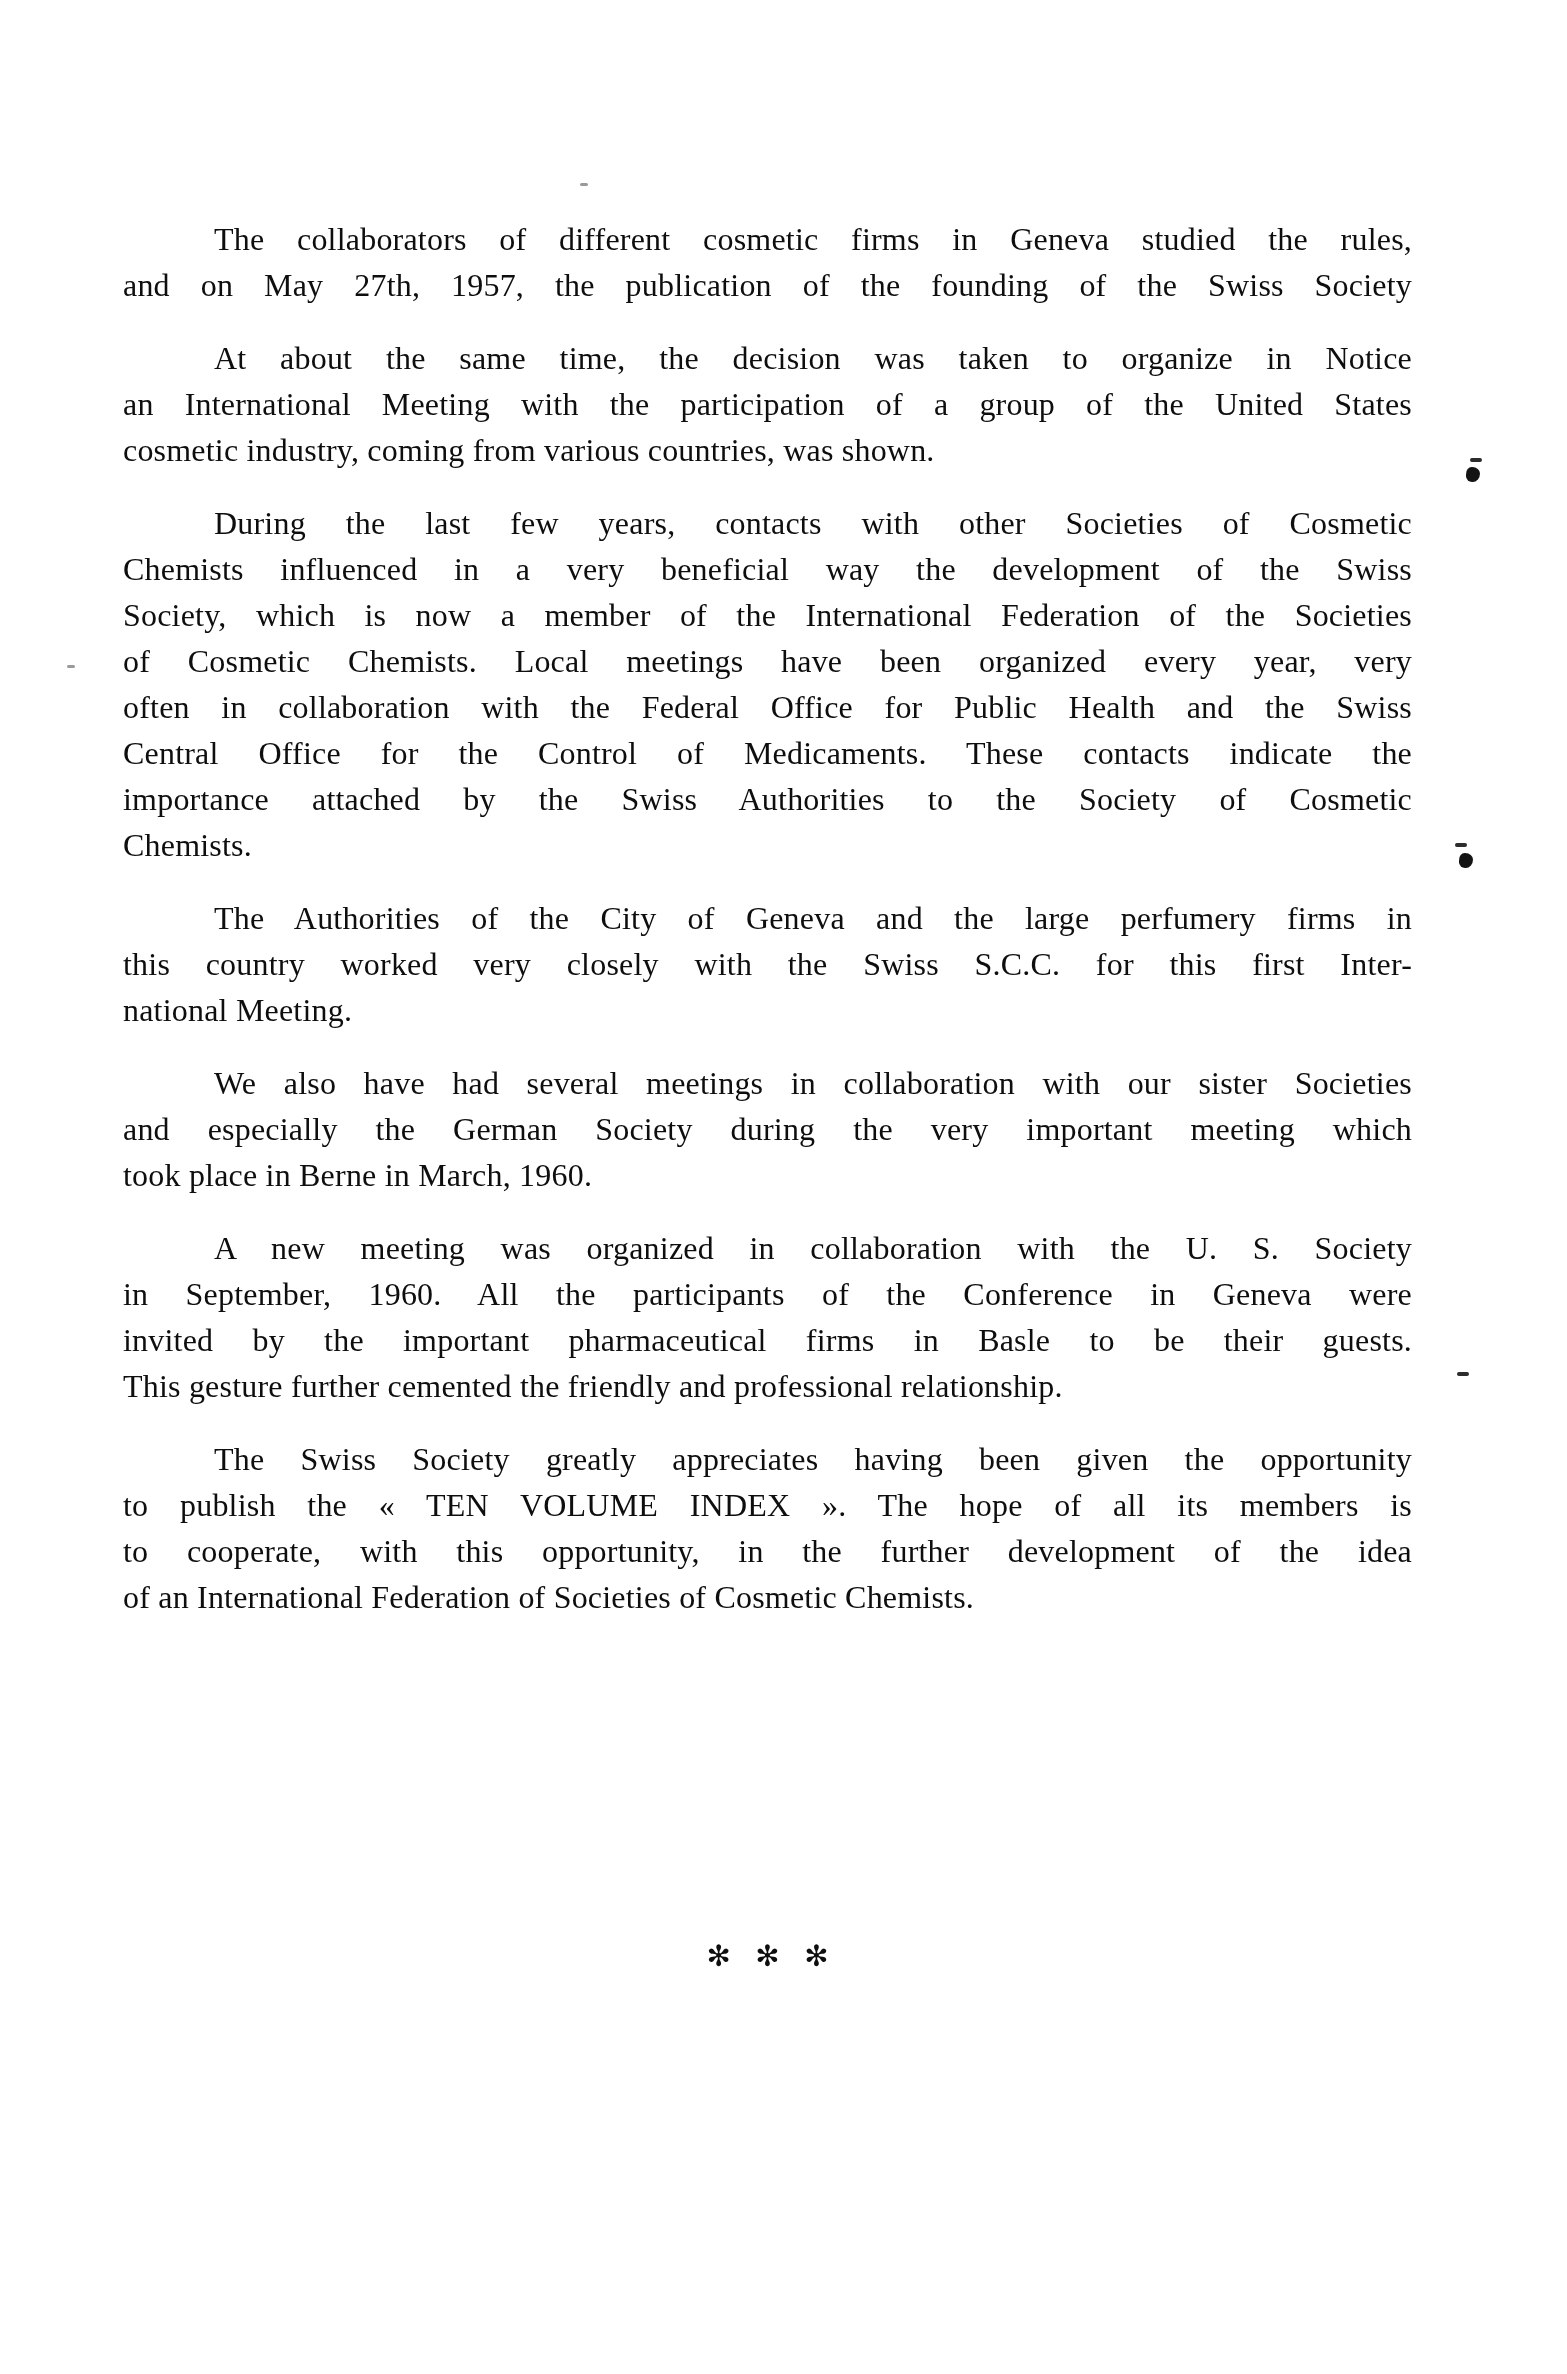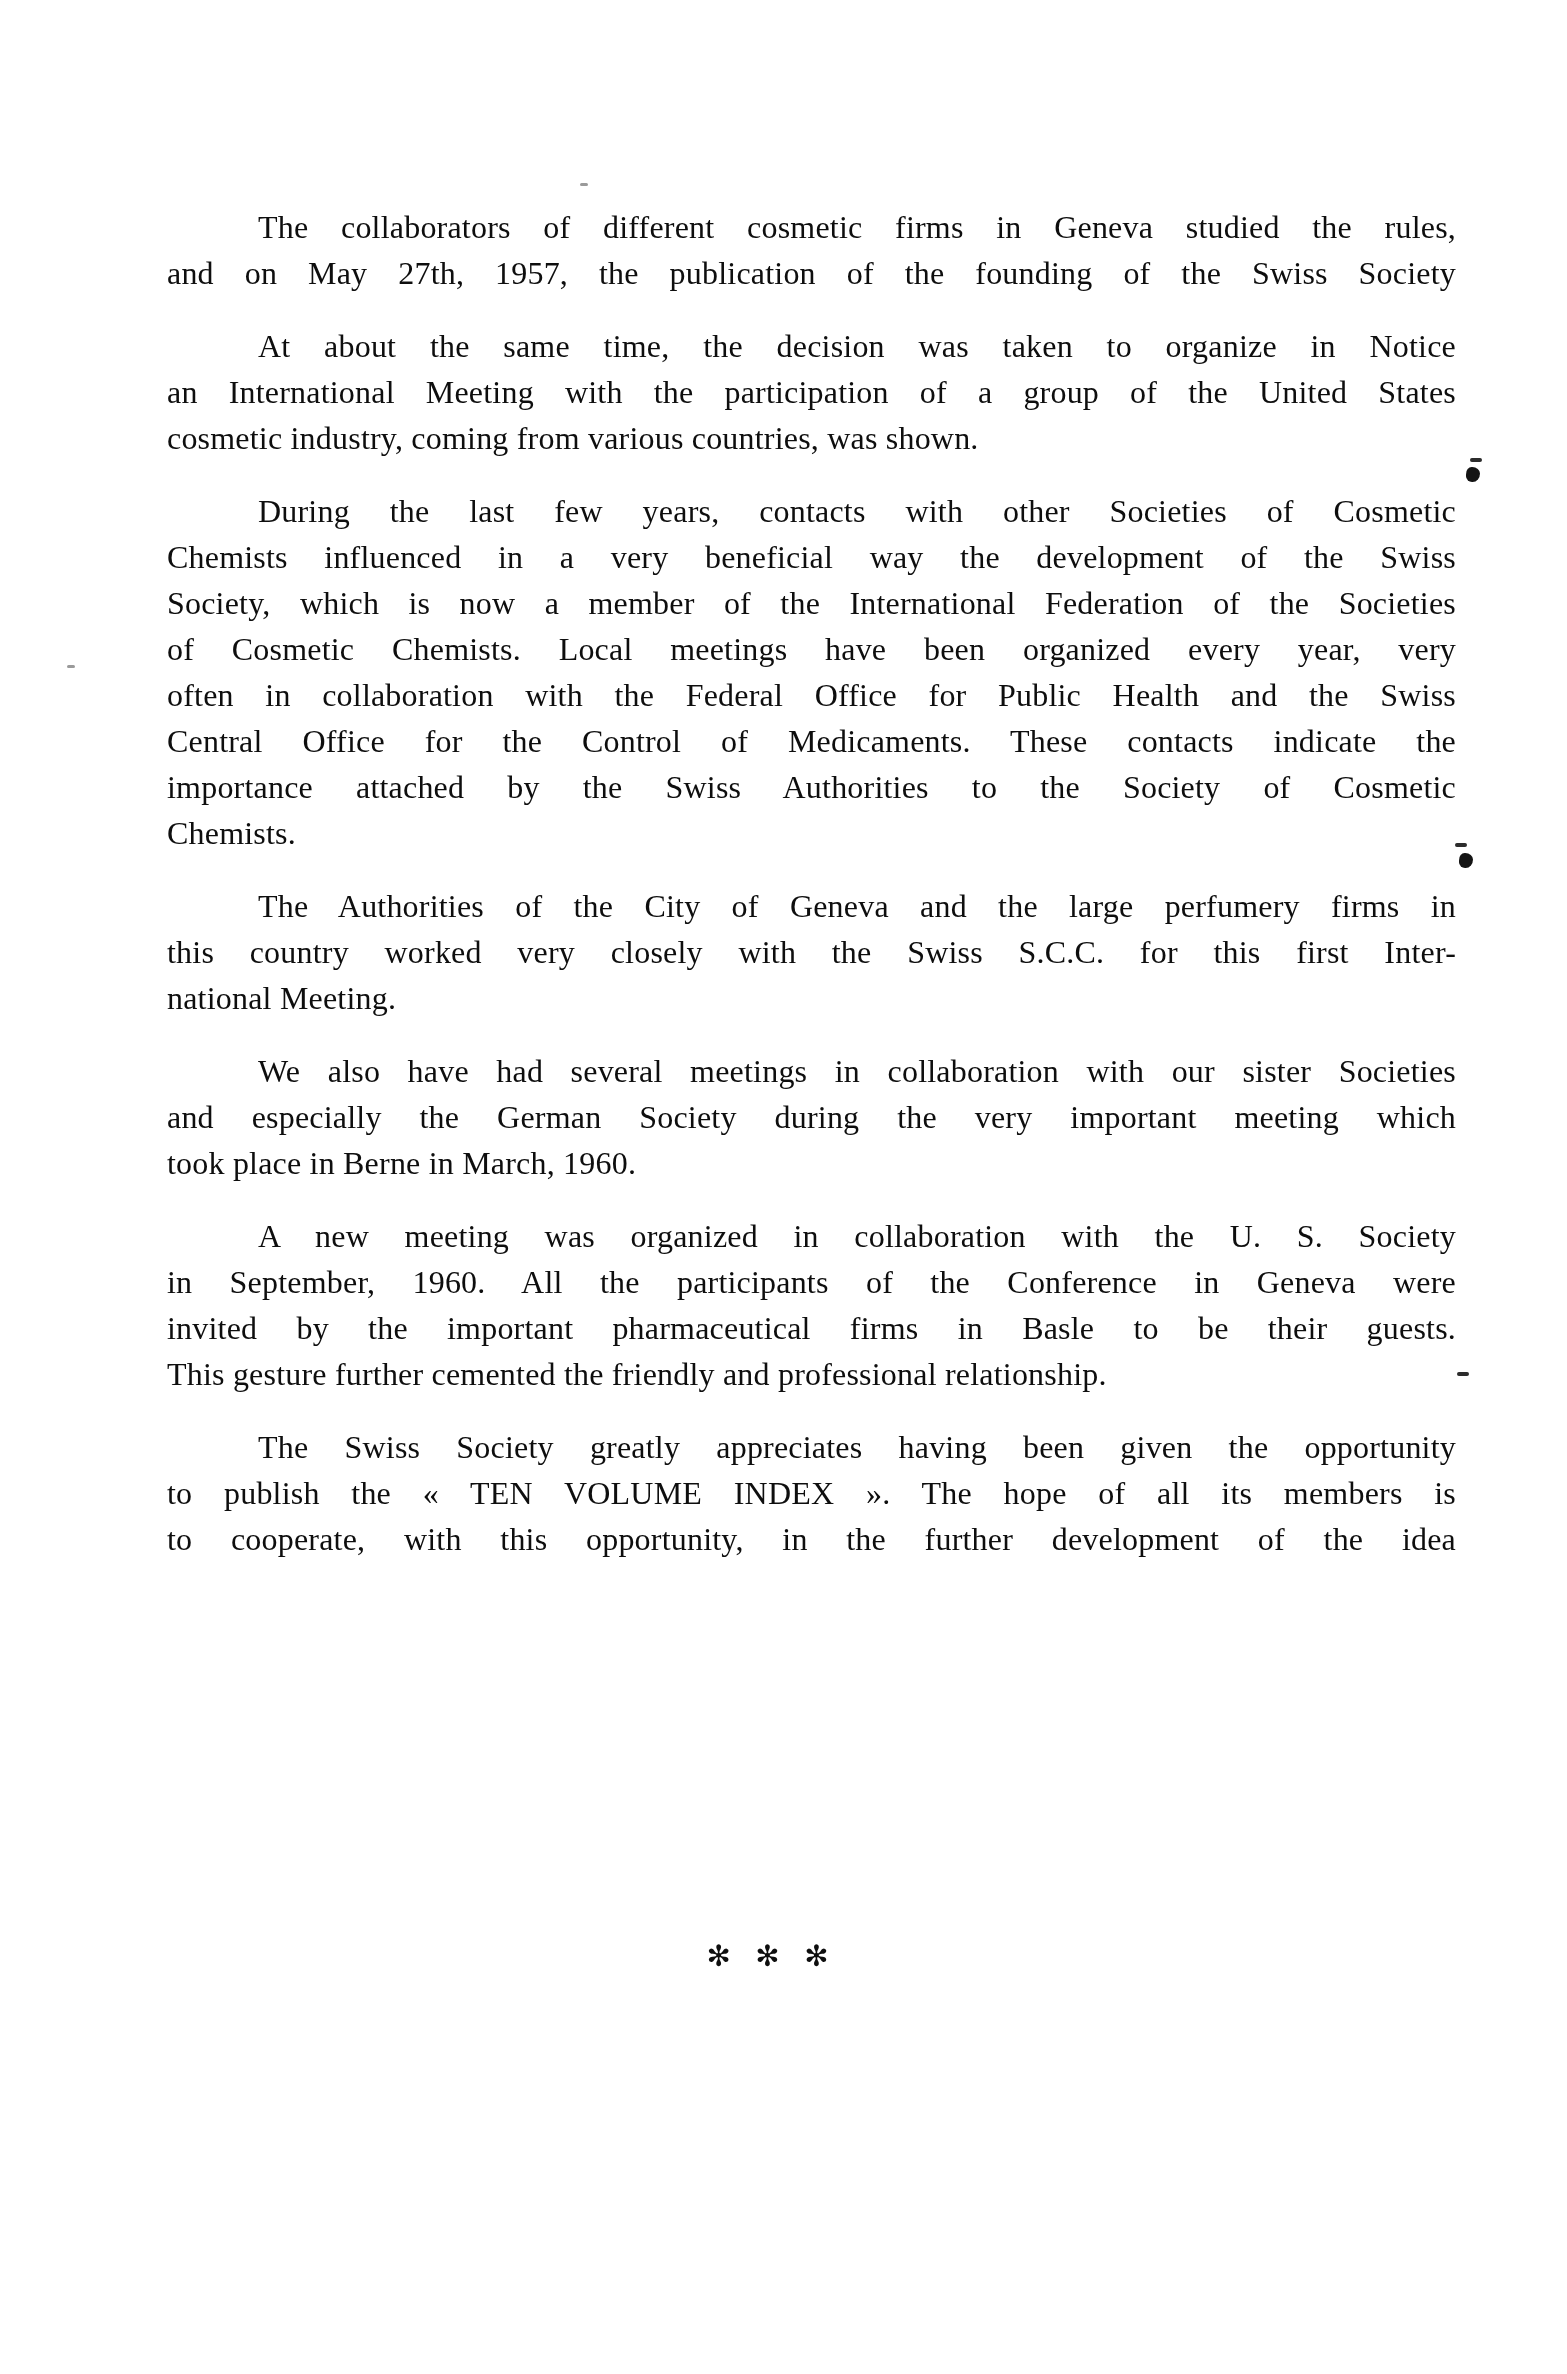--- a/index.html
+++ b/index.html
@@ -16,26 +16,25 @@
     font-family: "Liberation Serif", "DejaVu Serif", serif;
   }
   .page {
     position: absolute;
     inset: 0;
     background: var(--paper);
   }
   .text-block {
     position: absolute;
     left: 123px;
-    top: 204px;
+    top: 216px;
     width: 1289px;
     color: var(--ink);
     font-size: 32px;
     letter-spacing: 0.2px;
-    margin-left: 44px;
   }
   .paragraph {
     margin-bottom: 27px;
   }
   .line {
     height: 46px;
     line-height: 46px;
     white-space: nowrap;
     text-align: justify;
     text-align-last: justify;
@@ -118,20 +117,21 @@
       <div class="paragraph">
         <div class="line first">A new meeting was organized in collaboration with the U. S. Society</div>
         <div class="line">in September, 1960. All the participants of the Conference in Geneva were</div>
         <div class="line">invited by the important pharmaceutical firms in Basle to be their guests.</div>
         <div class="line last">This gesture further cemented the friendly and professional relationship.</div>
       </div>
       <div class="paragraph">
         <div class="line first">The Swiss Society greatly appreciates having been given the opportunity</div>
         <div class="line">to publish the « TEN VOLUME INDEX ». The hope of all its members is</div>
         <div class="line">to cooperate, with this opportunity, in the further development of the idea</div>
+        <div class="line last">of an International Federation of Societies of Cosmetic Chemists.</div>
       </div>
     </div>
   <div class="separator">✻ ✻ ✻</div>
 <div class="artifact dash" style="left: 1470px; top: 458px;"></div>
     <div class="artifact blot" style="left: 1466px; top: 467px;"></div>
     <div class="artifact dash" style="left: 1455px; top: 843px;"></div>
     <div class="artifact blot" style="left: 1459px; top: 853px;"></div>
     <div class="artifact dash" style="left: 1457px; top: 1372px;"></div>
     <div class="artifact speck" style="left: 580px; top: 183px;"></div>
     <div class="artifact speck" style="left: 67px; top: 665px;"></div>

